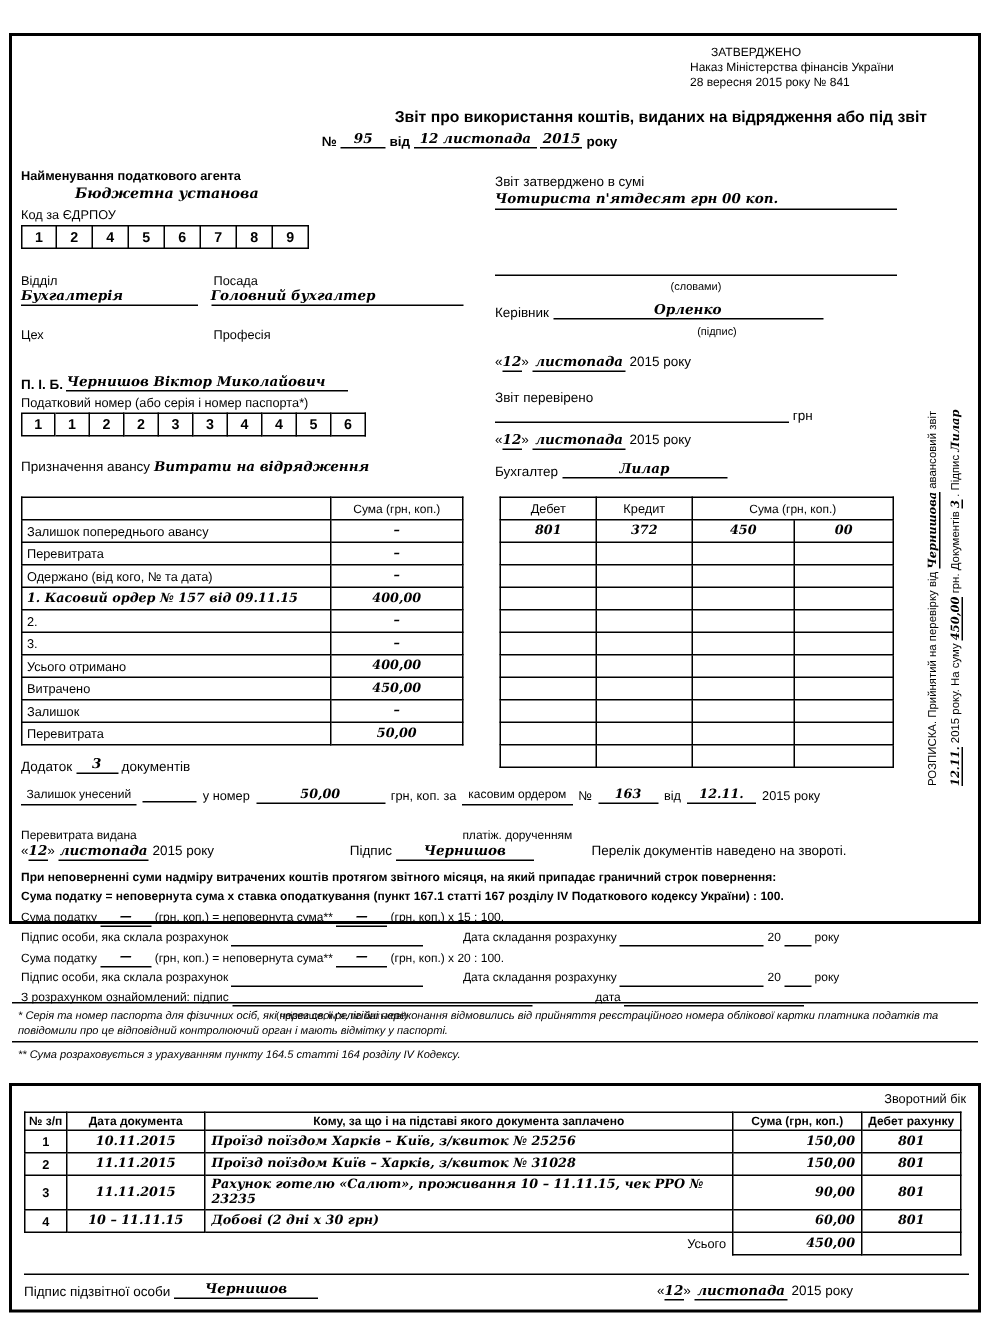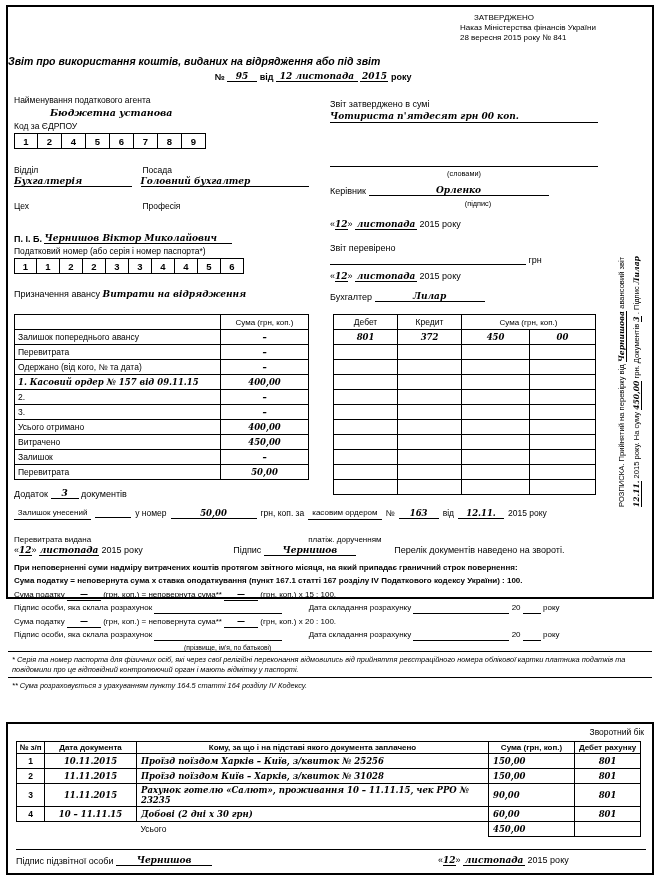--- a/index.html
+++ b/index.html
@@ -1,25 +1,25 @@
 <!DOCTYPE html>
 <html><head>
 <meta charset="utf-8">
 <style>
   * { box-sizing: border-box; }
   html,body { margin:0; padding:0; background:#fff; }
   .page { position:relative; width:661px; height:881px; background:#fff; color:#000;
           font-family:"Liberation Sans", sans-serif; font-size:9px; }
   .box { position:absolute; border:2px solid #000; background:#fff; }
-  #main-box { left:6px; top:5px; width:648px; height:594px; }
+  #main-box { left:6px; top:22px; width:648px; height:594px; }
   #back-box { left:6px; top:722px; width:648px; height:153px; }
   .abs { position:absolute; }
   .b { font-weight:bold; }
   .c { text-align:center; }
-  .r { }
+  .r { text-align:right; }
   .hw { font-family:"DejaVu Serif", serif; font-style:italic; font-weight:bold; }
   .lbl { font-size:8.5px; }
   .sm { font-size:7.3px; }
   .ul { display:inline-block; border-bottom:1px solid #000; min-height:10px;
         vertical-align:bottom; text-align:center; }
   .cells { display:flex; }
   .cell { width:24px; height:16px; border:1px solid #000; border-left:none;
           display:flex; align-items:center; justify-content:center;
           font-weight:bold; font-size:9.5px; }
   .cell:first-child { border-left:1px solid #000; }
@@ -56,31 +56,31 @@
 <div class="page">
 
   <div class="box" id="main-box">
 
     <div class="abs" style="left:452px; top:6px; width:192px; font-size:8px; line-height:10px;">
       <div style="padding-left:14px;">ЗАТВЕРДЖЕНО</div>
       <div>Наказ Міністерства фінансів України</div>
       <div>28 вересня 2015 року № 841</div>
     </div>
 
-    <div class="abs b" style="left:0; top:48px; width:610px; text-align:left; font-size:10.5px;font-style:italic;">Звіт про використання коштів, виданих на відрядження або під звіт</div>
+    <div class="abs b" style="left:0; top:48px; width:610px; text-align:right; font-size:10.5px;">Звіт про використання коштів, виданих на відрядження або під звіт</div>
     <div class="abs" style="left:0; top:64px; width:610px; text-align:center; font-size:9px;">
       <span class="b">№</span>
       <span class="ul hw" style="min-width:30px;">95</span>
       <span class="b">від</span>
       <span class="ul hw" style="min-width:82px;">12 листопада</span>
       <span class="ul hw" style="min-width:28px;">2015</span>
       <span class="b">року</span>
     </div>
 
-    <div class="abs lbl" style="left:6px; top:88px;">Найменування податкового агента</div>
+    <div class="abs lbl" style="left:6px; top:88px;font-weight:bold;">Найменування податкового агента</div>
     <div class="abs hw" style="left:6px; top:100px; font-size:9.5px;margin-left:36px;">Бюджетна установа</div>
     <div class="abs lbl" style="left:6px; top:114px;">Код за ЄДРПОУ</div>
     <div class="abs cells" style="left:6px; top:126px;">
       <span class="cell">1</span>
       <span class="cell">2</span>
       <span class="cell">4</span>
       <span class="cell">5</span>
       <span class="cell">6</span>
       <span class="cell">7</span>
       <span class="cell">8</span>
@@ -360,20 +360,26 @@
       </div>
       <div>
         <span>Підпис особи, яка склала розрахунок</span>
         <span class="ul" style="width:128px;"></span>
         <span style="margin-left:24px;">Дата складання розрахунку</span>
         <span class="ul" style="width:96px;"></span>
         <span>20</span>
         <span class="ul" style="width:18px;"></span>
         <span>року</span>
       </div>
+      <div>
+        <span>З розрахунком ознайомлений: підпис</span>
+        <span class="ul" style="width:200px;"></span>
+        <span style="margin-left:40px;">дата</span>
+        <span class="ul" style="width:120px;"></span>
+      </div>
       <div class="sm" style="margin-left:170px; font-size:6.8px;">(прізвище, ім'я, по батькові)</div>
     </div>
 
     <div class="abs" style="left:0; top:644px; width:644px;">
       <div class="fnote">* Серія та номер паспорта для фізичних осіб, які через свої релігійні переконання відмовились від прийняття реєстраційного номера облікової картки платника податків та повідомили про це відповідний контролюючий орган і мають відмітку у паспорті.</div>
       <div class="fnote">** Сума розраховується з урахуванням пункту 164.5 статті 164 розділу IV Кодексу.</div>
     </div>
   </div>
 
   <div class="box" id="back-box">

